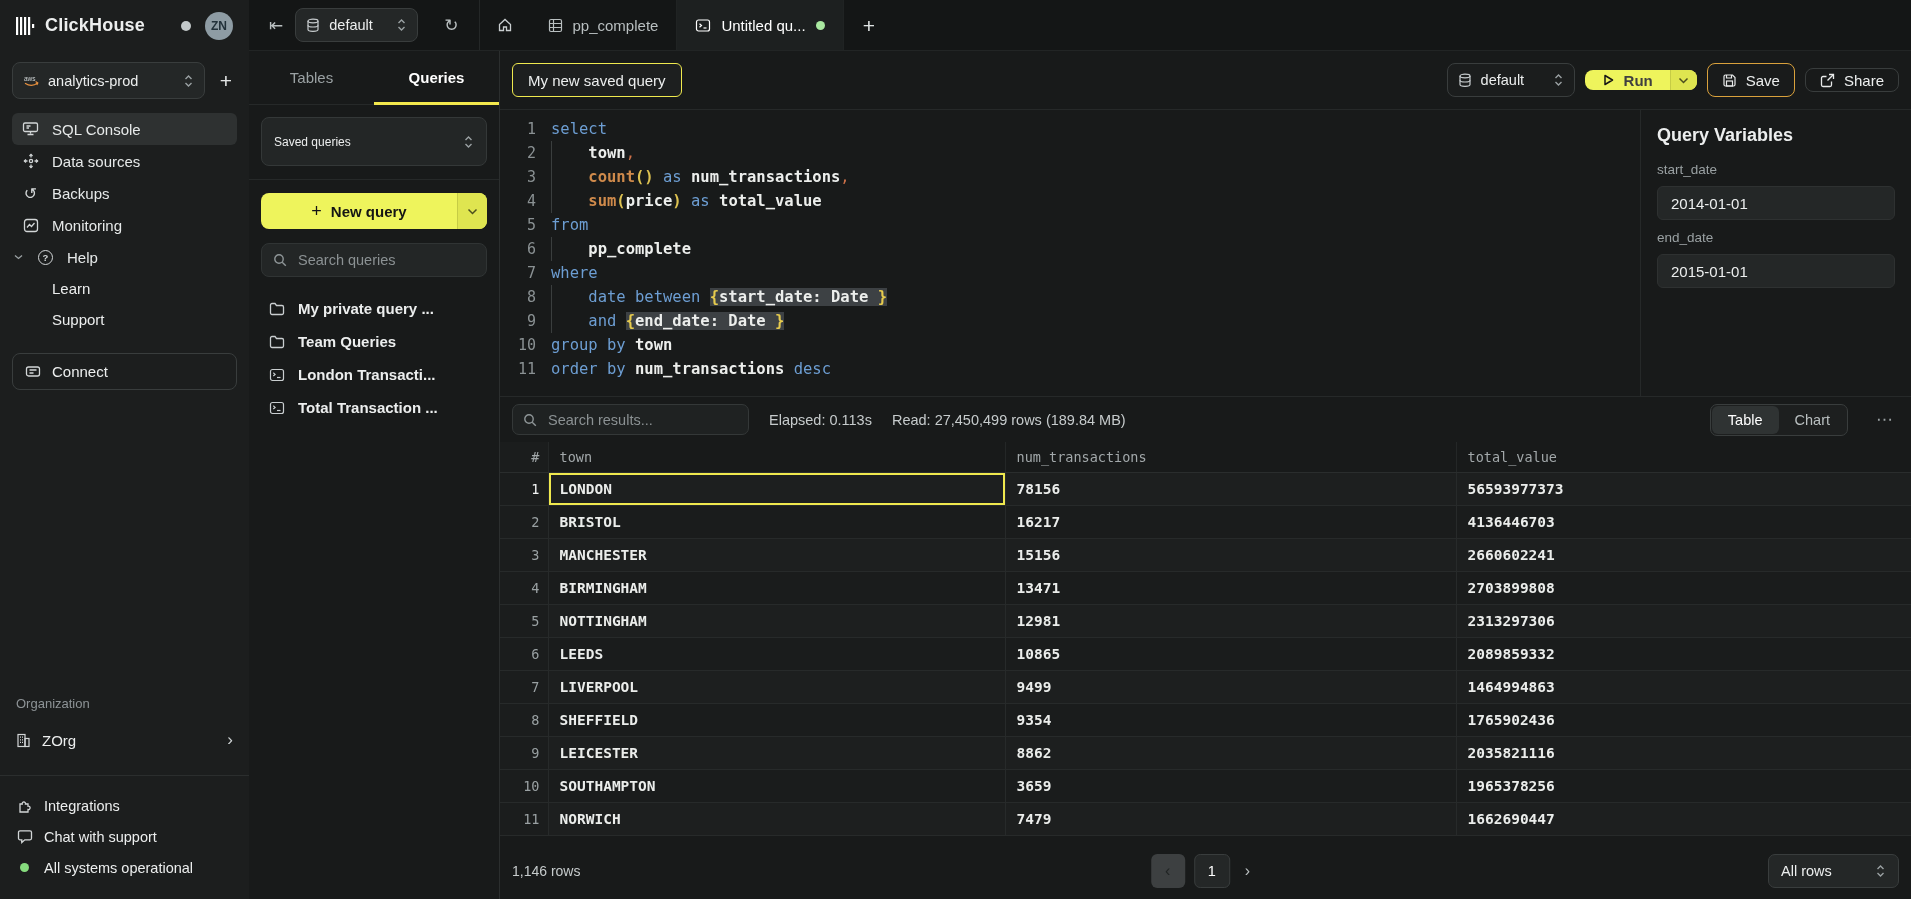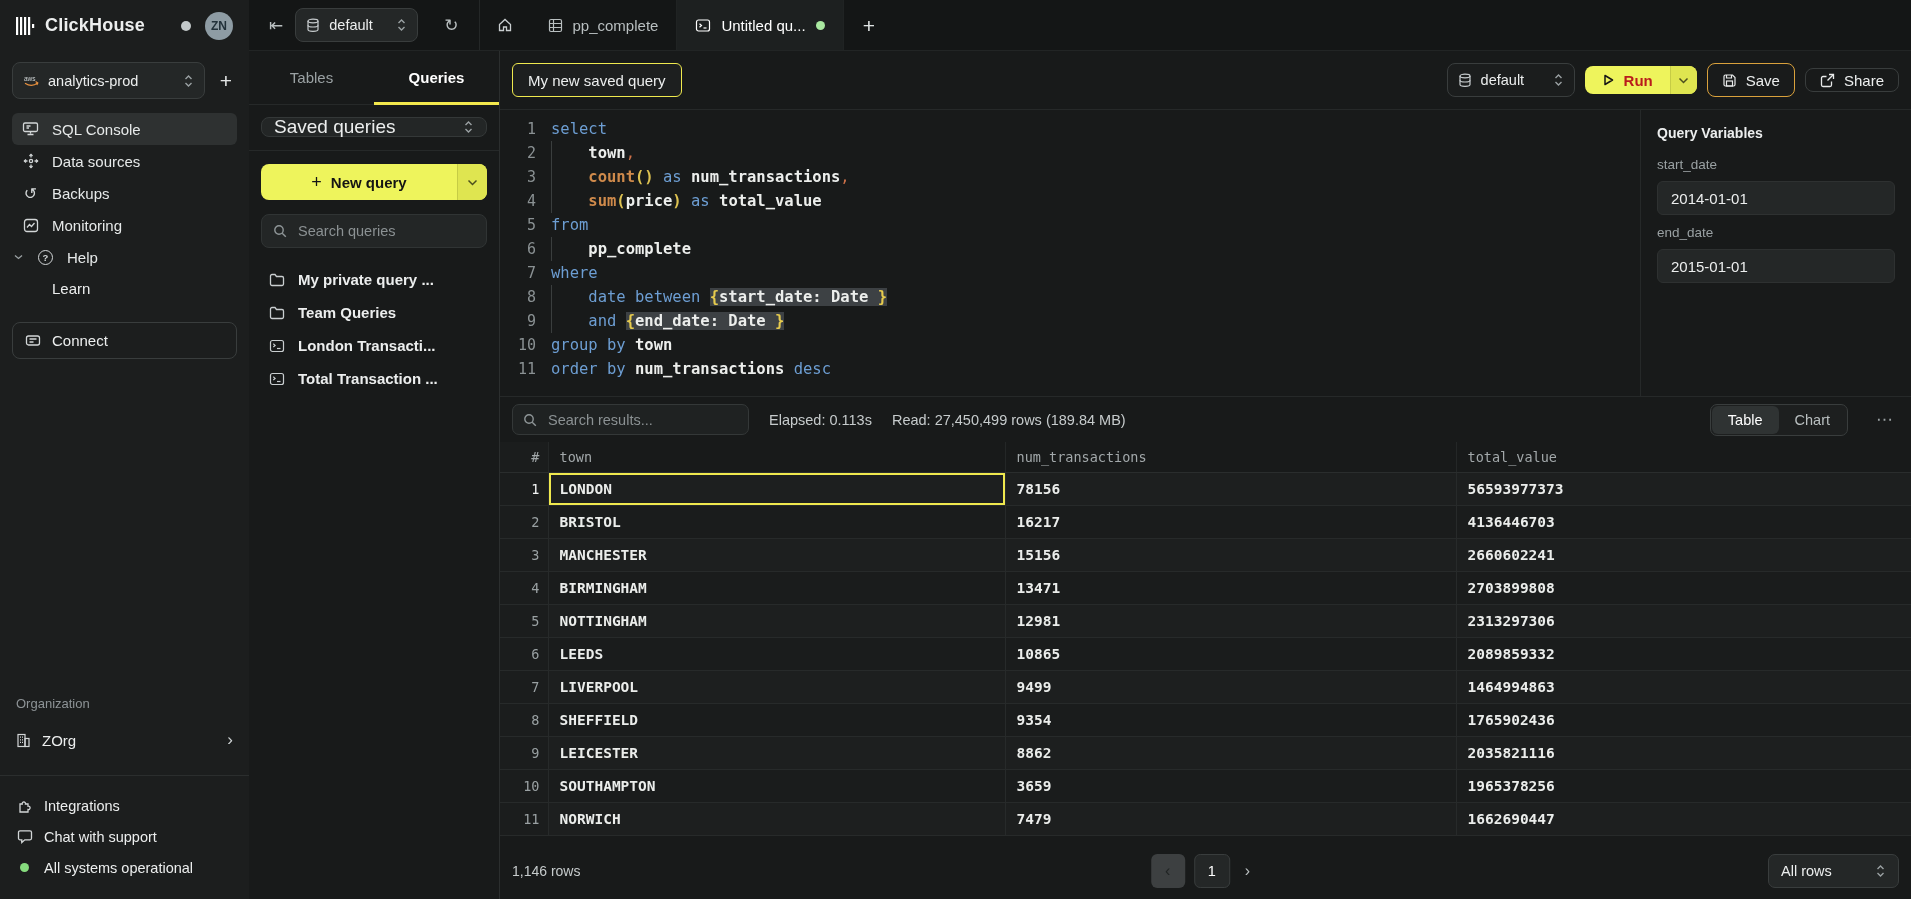--- a/index.html
+++ b/index.html
@@ -63,22 +63,22 @@
 
   
   .queries-panel { position:absolute; left:0; top:0; width:251px; height:100%;
                    border-right:1px solid #2b2e2e; background:#181a1a; }
   .qp-tabs { height:54px; display:flex; border-bottom:1px solid #262929; }
   .qp-tab { flex:1; display:flex; align-items:center; justify-content:center; font-size:15px;
             color:#9aa1a3; position:relative; }
   .qp-tab.active { color:#ffffff; font-weight:600; }
   .qp-tab.active::after { content:""; position:absolute; left:0; right:0; bottom:-1px; height:3px; background:#f3e84d; }
   .qp-body { padding:12px; }
-  .qp-select { height:20px; background:#232626; border:1px solid #343838; border-radius:8px;
-               display:flex; align-items:center; padding:0 12px; font-size:19px; }
+  .qp-select { height:49px; background:#232626; border:1px solid #343838; border-radius:8px;
+               display:flex; align-items:center; padding:0 12px; font-size:12px; }
   .qp-div { height:1px; background:#262929; margin:13px -12px; }
   .new-query { height:36px; border-radius:8px; background:#eef45c; color:#141414; display:flex;
                overflow:hidden; font-weight:600; }
   .nq-main { flex:1; display:flex; align-items:center; justify-content:center; gap:9px; font-size:15px; }
   .nq-plus { font-size:18px; font-weight:400; }
   .nq-chev { width:30px; background:#dfe550; border-left:1px solid #c6cc45; display:flex;
              align-items:center; justify-content:center; }
   .qp-search { margin-top:14px; height:34px; background:#232626; border:1px solid #303434; border-radius:8px;
                display:flex; align-items:center; gap:9px; padding:0 11px; }
   .qp-search input { background:transparent; border:none; outline:none; color:#eceeee; font-size:14.5px;
@@ -91,22 +91,22 @@
 
   
   .workspace { position:absolute; left:251px; right:0; top:0; bottom:0; display:flex; flex-direction:column; }
   .ws-header { height:59px; display:flex; align-items:center; padding:0 12px;
                border-bottom:1px solid #262929; flex:none; }
   .query-pill { height:34px; border:1px solid #efe94e; border-radius:6px; display:flex; align-items:center;
                 padding:0 15px; font-size:15px; background:#1d1f1f; }
   .ws-actions { margin-left:auto; display:flex; align-items:center; gap:10px; }
   .act-select { width:128px; height:34px; border:1px solid #393d3d; border-radius:8px; display:flex;
                 align-items:center; gap:9px; padding:0 10px; font-size:14.5px; background:#1b1d1d; }
-  .run-btn { height:28px; border-radius:8px; overflow:hidden; display:flex; background:#eef45c;
-             color:#b91c1c; font-weight:600; }
+  .run-btn { height:20px; border-radius:8px; overflow:hidden; display:flex; background:#eef45c;
+             color:#404040; font-weight:600; }
   .run-main { display:flex; align-items:center; gap:9px; padding:0 17px; font-size:15px; }
   .run-chev { width:27px; background:#dfe550; border-left:1px solid #c6cc45; display:flex;
               align-items:center; justify-content:center; }
   .save-btn { height:34px; border:1.5px solid #d9a13c; border-radius:8px; display:flex; align-items:center;
               gap:9px; padding:0 14px; background:#191b1b; font-size:15px; color:#eceeee; }
   .share-btn { height:24px; border:1px solid #393d3d; border-radius:8px; display:flex; align-items:center;
                gap:9px; padding:0 14px; font-size:15px; color:#eceeee; background:transparent; }
 
   
   .editor-row { height:287px; display:flex; border-bottom:1px solid #262929; flex:none; }
@@ -117,21 +117,21 @@
   .lc .guide { position:absolute; left:0; top:0; height:24px; border-left:1px solid #3a3e3e; }
   .tok-kw { color:#6d9ed3; }
   .tok-id { color:#eceeec; font-weight:bold; }
   .tok-fn { color:#cf8a4b; font-weight:bold; }
   .tok-br { color:#ddc251; font-weight:bold; }
   .tok-pn { color:#cd7048; }
   .tok-bb { color:#e6cb4e; font-weight:bold; background:#3d4144; }
   .tok-pv { color:#eceeec; font-weight:bold; background:#3d4144; }
 
   .vars-panel { width:271px; border-left:1px solid #262929; padding:15px 16px; flex:none; }
-  .vars-title { font-size:14px; font-weight:600; margin-bottom:16px; }
+  .vars-title { font-size:18px; font-weight:600; margin-bottom:16px; }
   .var-label { color:#9aa1a3; font-size:13.5px; margin:10px 0 9px; }
   .var-input { width:100%; height:34px; background:#242727; border:1px solid #2e3131; border-radius:6px;
                color:#eceeee; font-size:15px; padding:0 13px; outline:none;
                font-family:"Liberation Sans", sans-serif; }
 
   
   .results-toolbar { height:45px; display:flex; align-items:center; padding:0 12px; gap:20px; flex:none; }
   .rt-search { width:237px; height:31px; background:#1f2222; border:1px solid #343838; border-radius:7px;
                display:flex; align-items:center; gap:9px; padding:0 10px; }
   .rt-search input { background:transparent; border:none; outline:none; color:#eceeee; font-size:14.5px;
@@ -257,20 +257,23 @@
               <path d="M1 1.5 L4.5 4.5 L8 1.5"></path>
             </svg>
           </span>
         <span class="icn">
             <span style="width:15px;height:15px;border:1.4px solid #d2d6d7;border-radius:50%;display:flex;align-items:center;justify-content:center;font-size:9.5px;font-weight:700;color:#d2d6d7;">?</span>
           </span>
         <span>Help</span>
       </div>
       <div class="sub-item">
         <span>Learn</span>
+      </div>
+      <div class="sub-item">
+        <span>Support</span>
       </div>
     </nav>
 
     <div class="connect-wrap">
       <div class="connect-btn">
         <span class="icn">
             <svg width="16" height="15" viewBox="0 0 16 15" fill="none" stroke="#d2d6d7" stroke-width="1.3">
               <rect x="1.5" y="3" width="13" height="9" rx="2"></rect>
               <path d="M4.5 6h7M4.5 9h4"></path>
             </svg>

